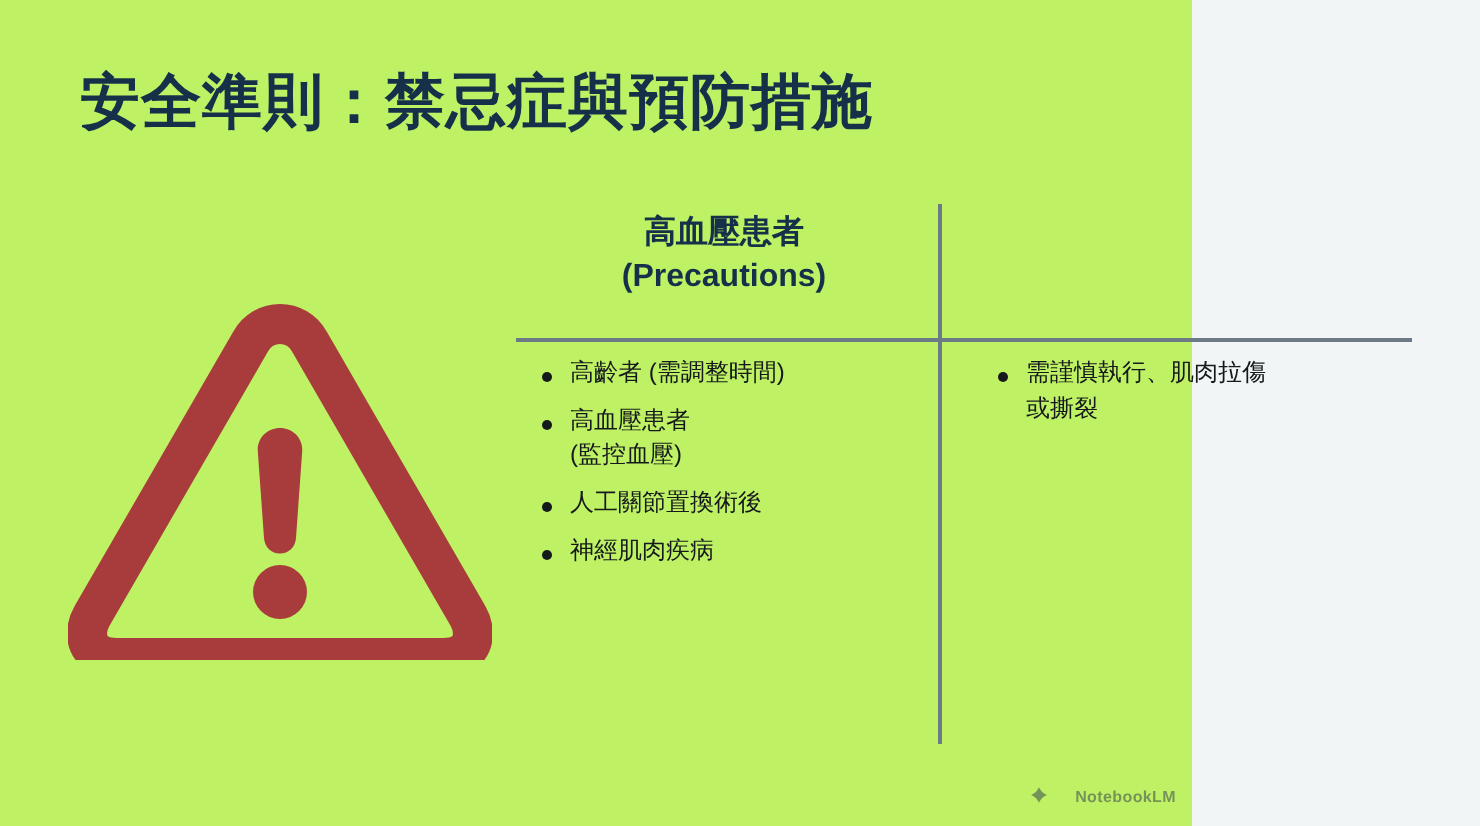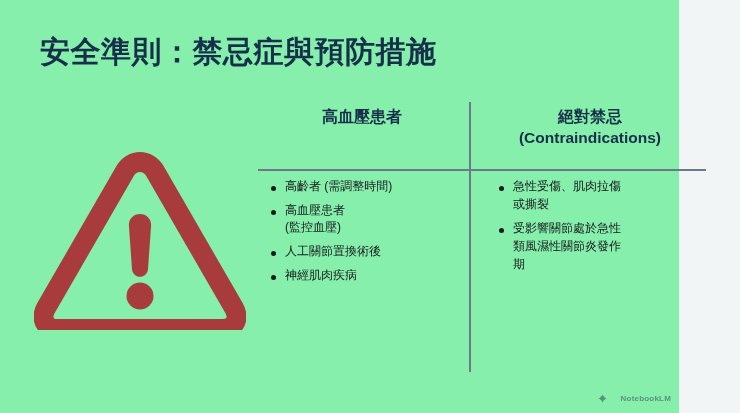--- a/index.html
+++ b/index.html
@@ -11,23 +11,23 @@
     width: 740px;
     height: 413px;
     overflow: hidden;
     background: #f2f5f5;
     font-family: "Liberation Sans", "DejaVu Sans", sans-serif;
     -webkit-font-smoothing: antialiased;
   }
 
   #slide {
     position: relative;
-    width: 679px;
+    width: 596px;
     height: 413px;
-    background: #86efac;
+    background: #bef264;
     box-sizing: border-box;
     text-decoration: underline;
   }
 
   
   #page-title {
     position: absolute;
     left: 40px;
     top: 33px;
     font-size: 30px;
@@ -179,52 +179,44 @@
   </div>
 
   <div id="compare-table">
 
     <div id="v-divider"></div>
     <div id="h-divider"></div>
 
     <div class="col" id="col-precautions">
       <div class="col-header">
         <span class="cn">高血壓患者</span>
+        <span class="en">(Precautions)</span>
       </div>
       <ul class="bullets" id="list-precautions">
         <li>
           <span>高齡者 (需調整時間)</span>
         </li>
         <li>
           <span>高血壓患者</span>
           <span class="sub">(監控血壓)</span>
         </li>
         <li>
           <span>人工關節置換術後</span>
         </li>
         <li>
           <span>神經肌肉疾病</span>
         </li>
       </ul>
     </div>
 
     <div class="col" id="col-contraindications">
-      <div class="col-header">
-        <span class="cn">絕對禁忌</span>
-        <span class="en">(Contraindications)</span>
-      </div>
       <ul class="bullets" id="list-contraindications">
         <li>
-          <span>急性受傷、肌肉拉傷</span>
+          <span>需謹慎執行、肌肉拉傷</span>
           <span class="sub">或撕裂</span>
-        </li>
-        <li>
-          <span>受影響關節處於急性</span>
-          <span class="sub">類風濕性關節炎發作</span>
-          <span class="sub">期</span>
         </li>
       </ul>
     </div>
 
   </div>
 
   <div id="watermark">
     <span>
       <svg width="9" height="9" viewBox="0 0 12 12" aria-hidden="true">
         <path d="M6 0.8 C7.2 3.4 8.6 4.8 11.2 6 C8.6 7.2 7.2 8.6 6 11.2 C4.8 8.6 3.4 7.2 0.8 6 C3.4 4.8 4.8 3.4 6 0.8 Z" fill="#3a4550"></path>

